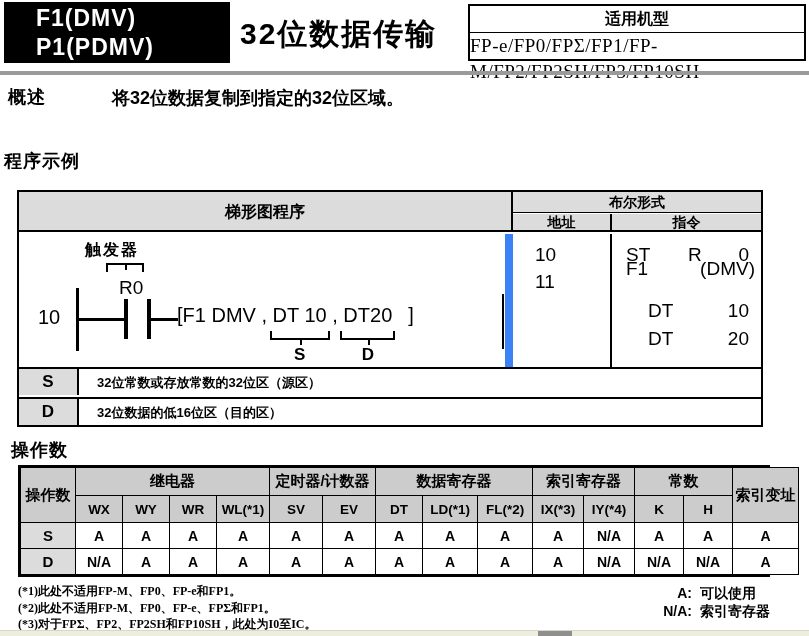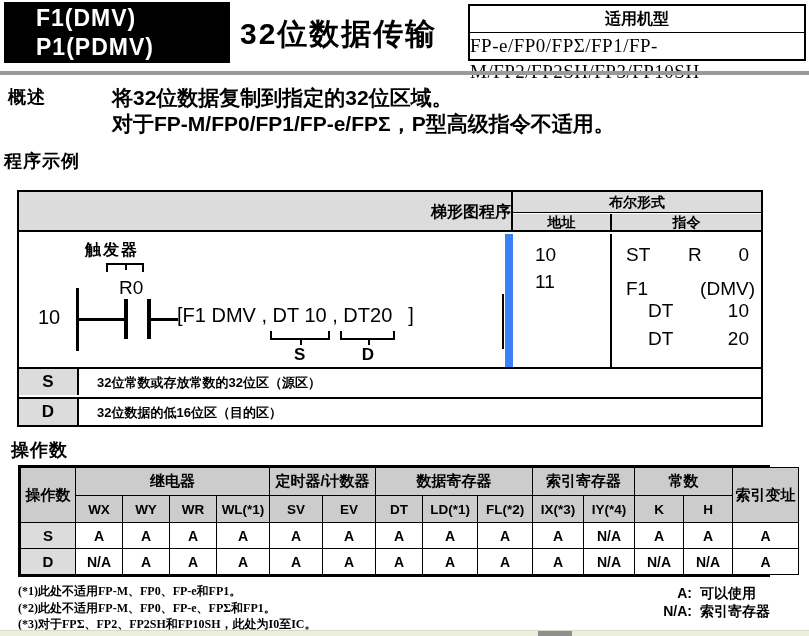--- a/index.html
+++ b/index.html
@@ -18,29 +18,29 @@
   .models-box { left:468px; top:4px; width:338px; height:57px; border:2px solid #000; }
   .models-head { height:27px; border-bottom:1px solid #000; text-align:center;
     font-weight:bold; font-size:16px; line-height:26px; }
   .models-list { height:26px; text-align:left; font-size:19px; line-height:26px;
     font-family:"Liberation Serif","DejaVu Serif",serif; letter-spacing:0.5px; }
   .top-rule { left:0; top:71px; width:809px; height:4px; background:#9a9a9a; }
 
   
   .sec-head { font-size:18px; font-weight:bold; letter-spacing:1px; }
   .overview-head { left:8px; top:85px; }
-  .overview-body { left:112px; top:85px; font-size:21px; font-weight:bold; line-height:26px; }
+  .overview-body { left:112px; top:85px; font-size:18px; font-weight:bold; line-height:26px; }
   .example-head { left:4px; top:149px; }
   .operands-head { left:11px; top:438px; }
 
   
   .prog-table { left:17px; top:190px; width:746px; height:237px; border:2px solid #000; }
   .pt-gray { background:#dcdcdc; }
   .hdr-ladder { left:0; top:0; width:494px; height:40px; border-right:2px solid #000;
-    border-bottom:2px solid #000; text-align:right; font-weight:bold; font-size:16px;
+    border-bottom:2px solid #000; text-align:center; font-weight:bold; font-size:16px;
     line-height:40px; }
   .hdr-bool { left:494px; top:0; width:248px; height:21px; border-bottom:1px solid #000;
     text-align:center; font-weight:bold; font-size:14px; line-height:20px; }
   .hdr-addr { left:494px; top:22px; width:97px; height:18px; border-bottom:2px solid #000;
     text-align:center; font-weight:bold; font-size:14px; line-height:17px; }
   .hdr-inst { left:591px; top:22px; width:151px; height:18px; border-bottom:2px solid #000;
     border-left:2px solid #000; text-align:center; font-weight:bold; font-size:14px; line-height:17px; }
   .ladder-body { left:0; top:42px; width:494px; height:133px; border-right:8px solid #3b82f6; }
   .bool-addr-body { left:494px; top:42px; width:97px; height:133px; }
   .bool-inst-body { left:591px; top:42px; width:151px; height:133px; border-left:2px solid #000; }
@@ -73,21 +73,21 @@
   .close-bracket { margin-left:16px; }
 
   
   .addr-val { left:22px; font-size:19px; }
   .addr-val.a1 { top:10px; } .addr-val.a2 { top:37px;text-align:center; }
   .brow { left:0; width:151px; height:20px; position:absolute; font-size:19px; }
   .brow .c1 { position:absolute; left:14px; }
   .brow .c2 { position:absolute; left:76px; }
   .brow .c3 { position:absolute; right:14px; }
   .brow.r3 .c2, .brow.r4 .c2 { left:36px; }
-  .brow.r1 { top:10px; } .brow.r2 { top:44px; } .brow.r3 { top:66px; } .brow.r4 { top:94px; }
+  .brow.r1 { top:10px; } .brow.r2 { top:24px; } .brow.r3 { top:66px; } .brow.r4 { top:94px; }
   .brow.r2 .c3 { right:8px; }
 
   
   .op-table-wrap { left:18px; top:465px; width:752px; border:2px solid #000; }
   table.op { border-collapse:collapse; width:100%; table-layout:fixed; }
   table.op td { border:1px solid #000; text-align:center; font-weight:bold;
     font-size:14px; padding:0; overflow:hidden; }
   table.op .gh { background:#cccccc; height:28px; font-size:15px; }
   table.op .sh { background:#cccccc; height:27px; font-size:13.5px; }
   table.op .corner { background:#cccccc; font-size:15px; }
@@ -114,21 +114,20 @@
 <div class="abs page-title">32位数据传输</div>
 <div class="abs models-box">
   <div class="models-head">适用机型</div>
   <div class="models-list">FP-e/FP0/FPΣ/FP1/FP-M/FP2/FP2SH/FP3/FP10SH</div>
 </div>
 <div class="abs top-rule"></div>
 
 <div class="abs sec-head overview-head">概述</div>
 <div class="abs overview-body">
   <div>将32位数据复制到指定的32位区域。</div>
-  <div>对于FP-M/FP0/FP1/FP-e/FPΣ，P型高级指令不适用。</div>
 </div>
 
 <div class="abs sec-head example-head">程序示例</div>
 
 <div class="abs prog-table">
   <div class="abs hdr-ladder pt-gray">梯形图程序</div>
   <div class="abs hdr-bool pt-gray">布尔形式</div>
   <div class="abs hdr-addr pt-gray">地址</div>
   <div class="abs hdr-inst pt-gray">指令</div>
 

